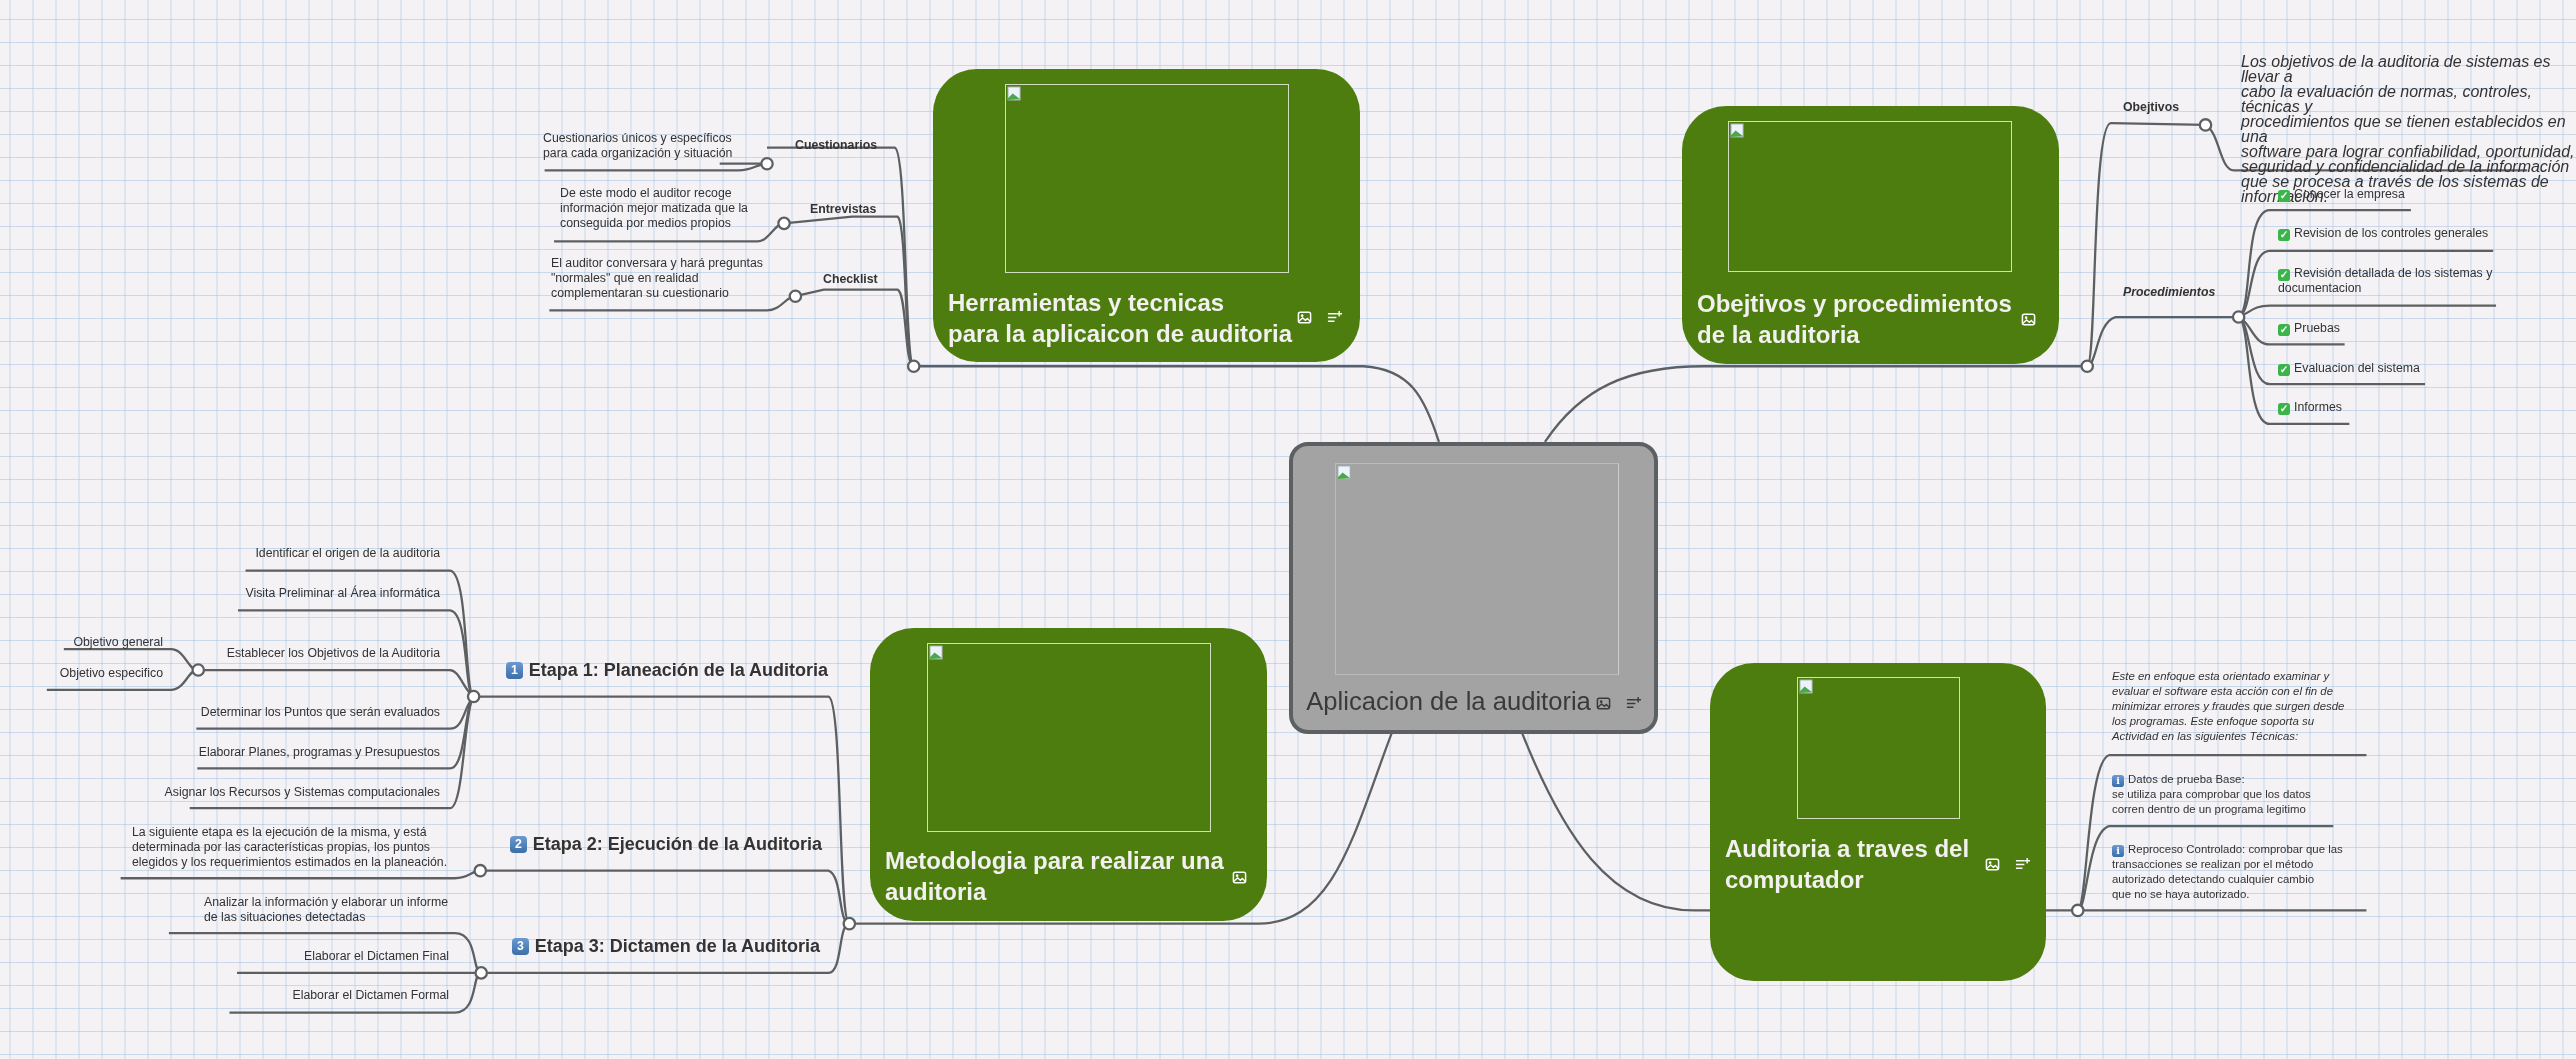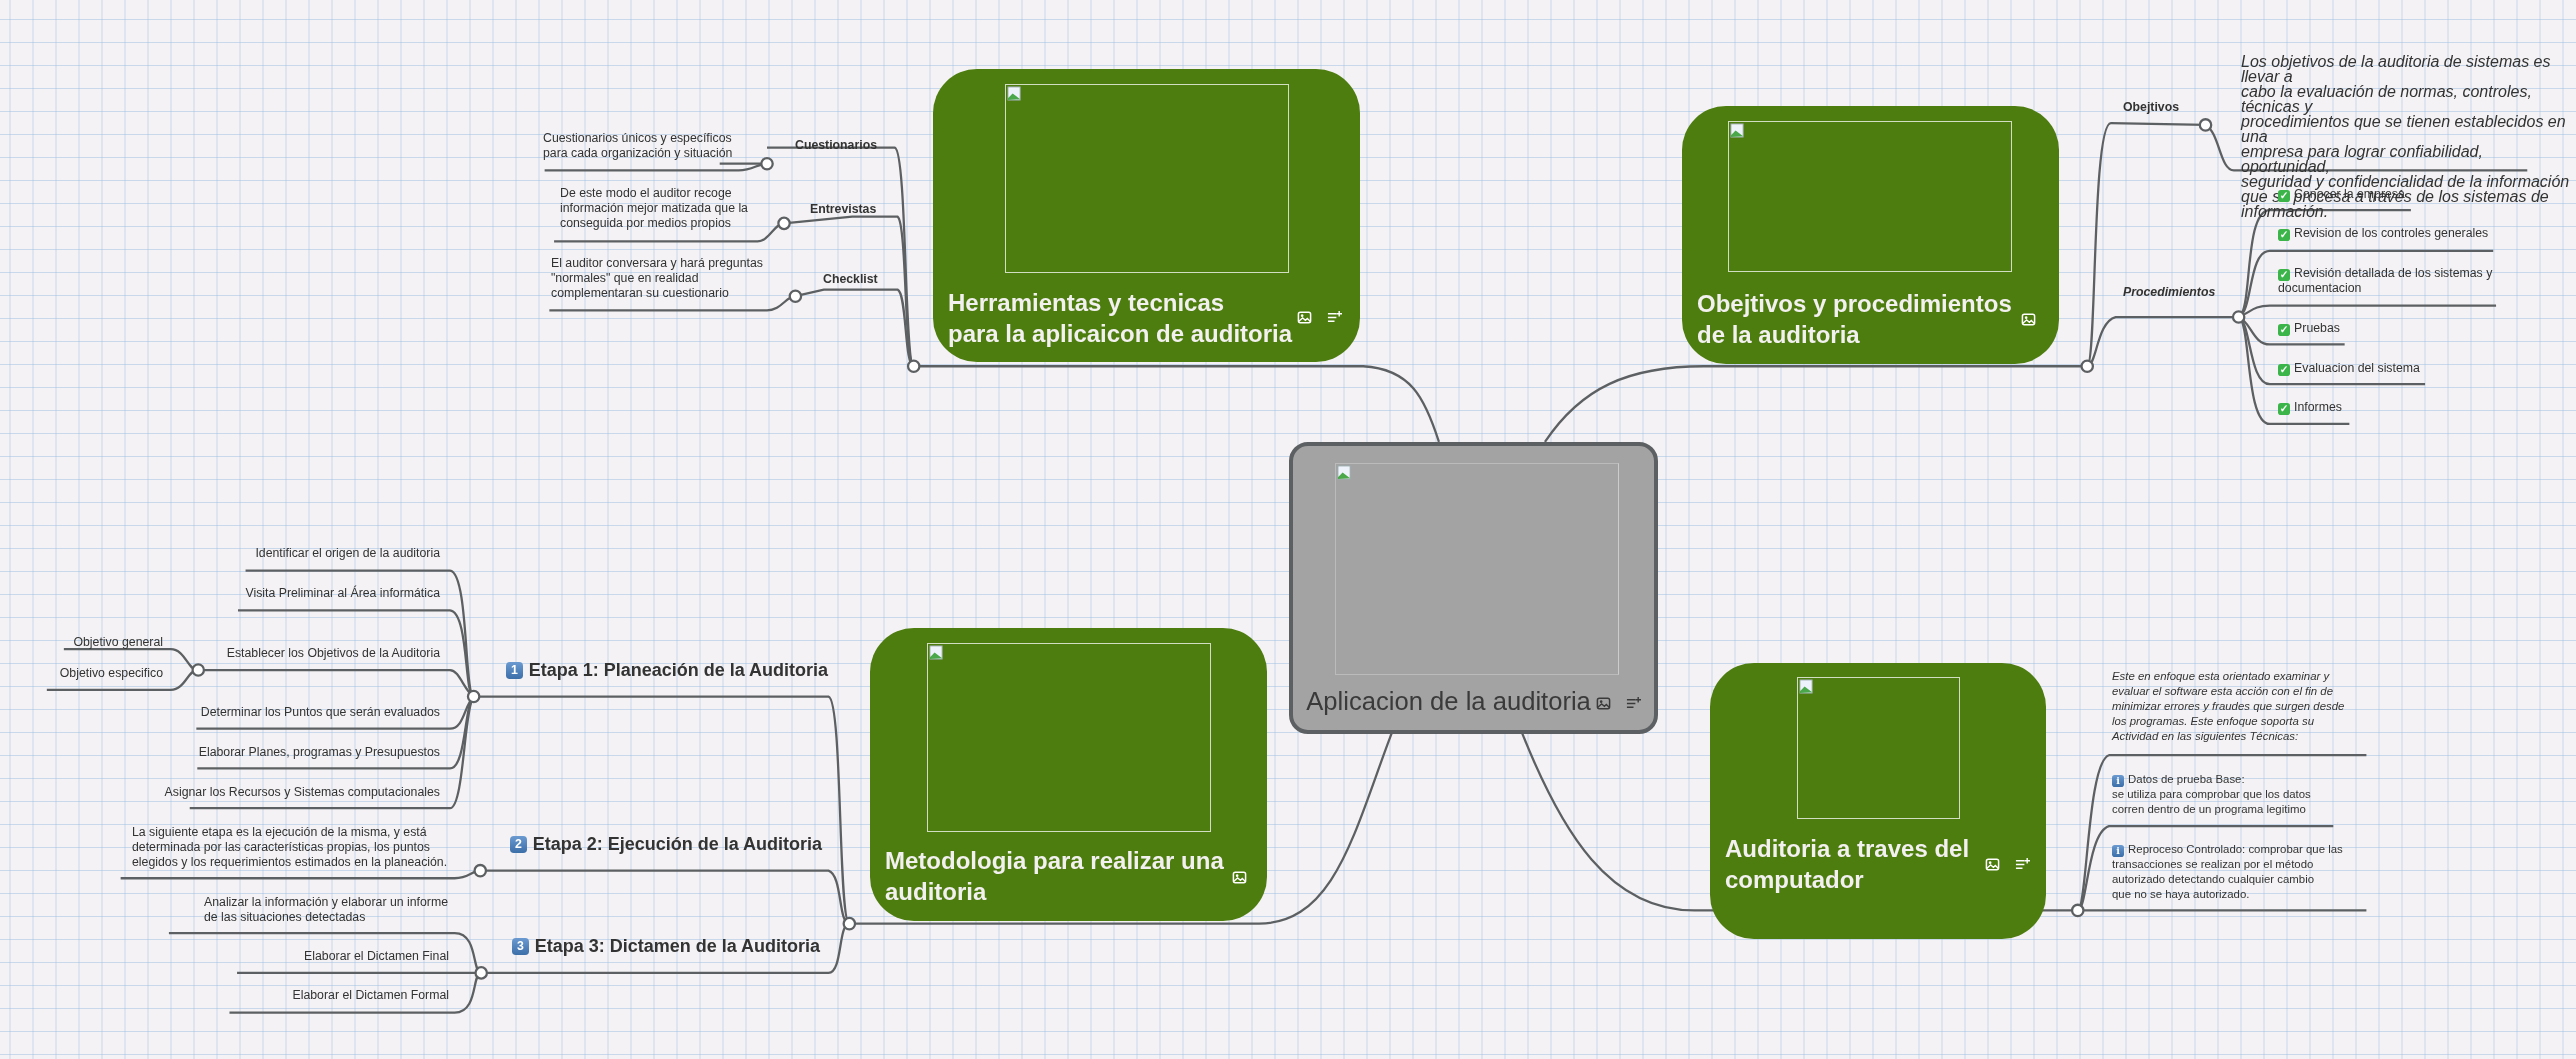--- a/index.html
+++ b/index.html
@@ -191,21 +191,21 @@
         <path d="M2 12 L6 8.5 L9 11 L11 9 L14 12" fill="none" stroke="#fff" stroke-width="1.4"></path>
       </svg>
   </div>
 </div>
 
 <div class="lbl b" style="left:2123px;top:100px;">Obejtivos</div>
 <div class="lbl i" style="left:2241px;top:54px;font-size:16px;line-height:15px;font-style:italic;">
   <div>Los objetivos de la auditoria de sistemas es llevar a</div>
   <div>cabo la evaluación de normas, controles, técnicas y</div>
   <div>procedimientos que se tienen establecidos en una</div>
-  <div>empresa para lograr confiabilidad, oportunidad,</div>
+  <div>software para lograr confiabilidad, oportunidad,</div>
   <div>seguridad y confidencialidad de la información</div>
   <div>que se procesa a través de los sistemas de</div>
   <div>información.</div>
 </div>
 <div class="lbl b" style="left:2123px;top:285px;font-style:italic;">Procedimientos</div>
 
 <div class="lbl" style="left:2278px;top:187px;"><span class="chk">✓</span><span>Conocer la empresa</span></div>
 <div class="lbl" style="left:2278px;top:226px;"><span class="chk">✓</span><span>Revision de los controles generales</span></div>
 <div class="lbl" style="left:2278px;top:266px;"><span class="chk">✓</span><span>Revisión detallada de los sistemas y</span><br><span>documentacion</span></div>
 <div class="lbl" style="left:2278px;top:321px;"><span class="chk">✓</span><span>Pruebas</span></div>
@@ -260,21 +260,21 @@
   <div>elegidos y los requerimientos estimados en la planeación.</div>
 </div>
 
 <div class="lbl" style="left:204px;top:895px;">
   <div>Analizar la información y elaborar un informe</div>
   <div>de las situaciones detectadas</div>
 </div>
 <div class="lbl r" style="right:2127px;top:949px;white-space:nowrap;">Elaborar el Dictamen Final</div>
 <div class="lbl r" style="right:2127px;top:988px;white-space:nowrap;">Elaborar el Dictamen Formal</div>
 
-<div class="node" style="left:1710px;top:663px;width:336px;height:276px;">
+<div class="node" style="left:1710px;top:663px;width:336px;height:318px;">
   <div class="img-frame" style="left:87px;top:14px;width:163px;height:142px;">
     <svg class="broken-img" viewBox="0 0 16 16">
         <rect x="1" y="1" width="13" height="14" fill="#eef3fb" stroke="#9aa" stroke-width="1"></rect>
         <path d="M1 13 L6 8 L14 14 L1 15Z" fill="#4aa84a"></path>
       </svg>
   </div>
   <div class="title" style="left:15px;top:170px;">
     <div>Auditoria a traves del</div>
     <div>computador</div>
   </div>

